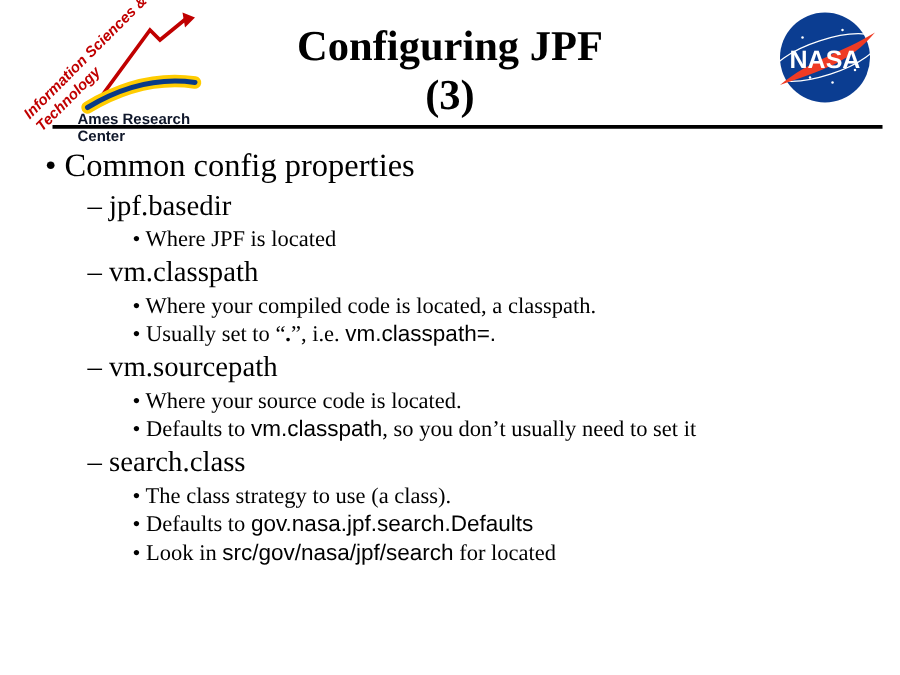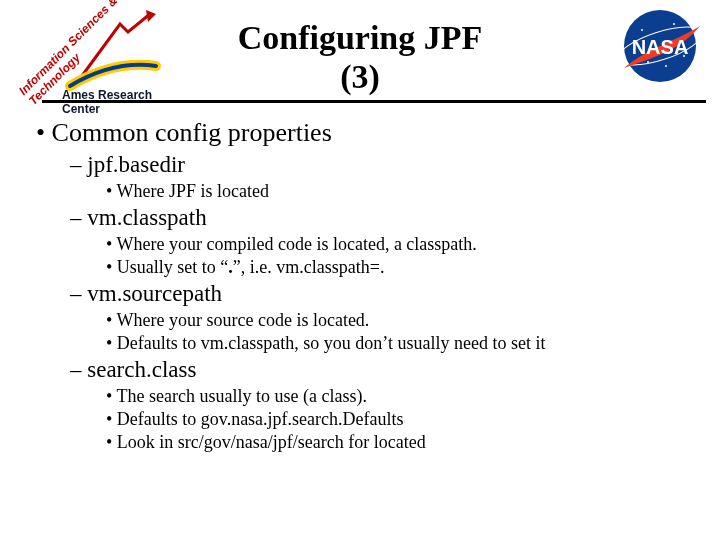--- a/index.html
+++ b/index.html
@@ -63,21 +63,21 @@
   }
   ul { margin: 0; padding: 0; list-style: none; }
   .lvl1 > li { font-size: 26px; margin-bottom: 4px; }
   .lvl1 > li::before { content: "• "; }
   .lvl2 { margin-left: 34px; margin-top: 4px; }
   .lvl2 > li { font-size: 23px; margin-top: 0; }
   .lvl2 > li::before { content: "– "; }
   .lvl3 { margin-left: 36px; margin-top: 2px; margin-bottom: 2px;}
   .lvl3 > li { font-size: 18px; line-height: 1.28; }
   .lvl3 > li::before { content: "• "; }
-  .code { font-family: Liberation Serif, serif; }
+  .code { font-family: Liberation Sans, sans-serif; }
   .bold { font-weight: bold; }
   
   .istxt {
     position: absolute;
     font-family: Arial, sans-serif;
     font-weight: bold;
     font-style: italic;
     color: #c00000;
     font-size: 12px;
     transform: rotate(-45deg);
@@ -151,21 +151,21 @@
           <li>
             <span>vm.sourcepath</span>
             <ul class="lvl3">
               <li>Where your source code is located.</li>
               <li><span>Defaults to </span><span class="code">vm.classpath</span><span>, so you don’t usually need to set it</span></li>
             </ul>
           </li>
           <li>
             <span>search.class</span>
             <ul class="lvl3">
-              <li>The search usually to use (a class).</li>
+              <li>The class strategy to use (a class).</li>
               <li><span>Defaults to </span><span class="code">gov.nasa.jpf.search.Defaults</span></li>
               <li><span>Look in </span><span class="code">src/gov/nasa/jpf/search</span><span> for located</span></li>
             </ul>
           </li>
         </ul>
       </li>
     </ul>
   </div>
 
 </div>

